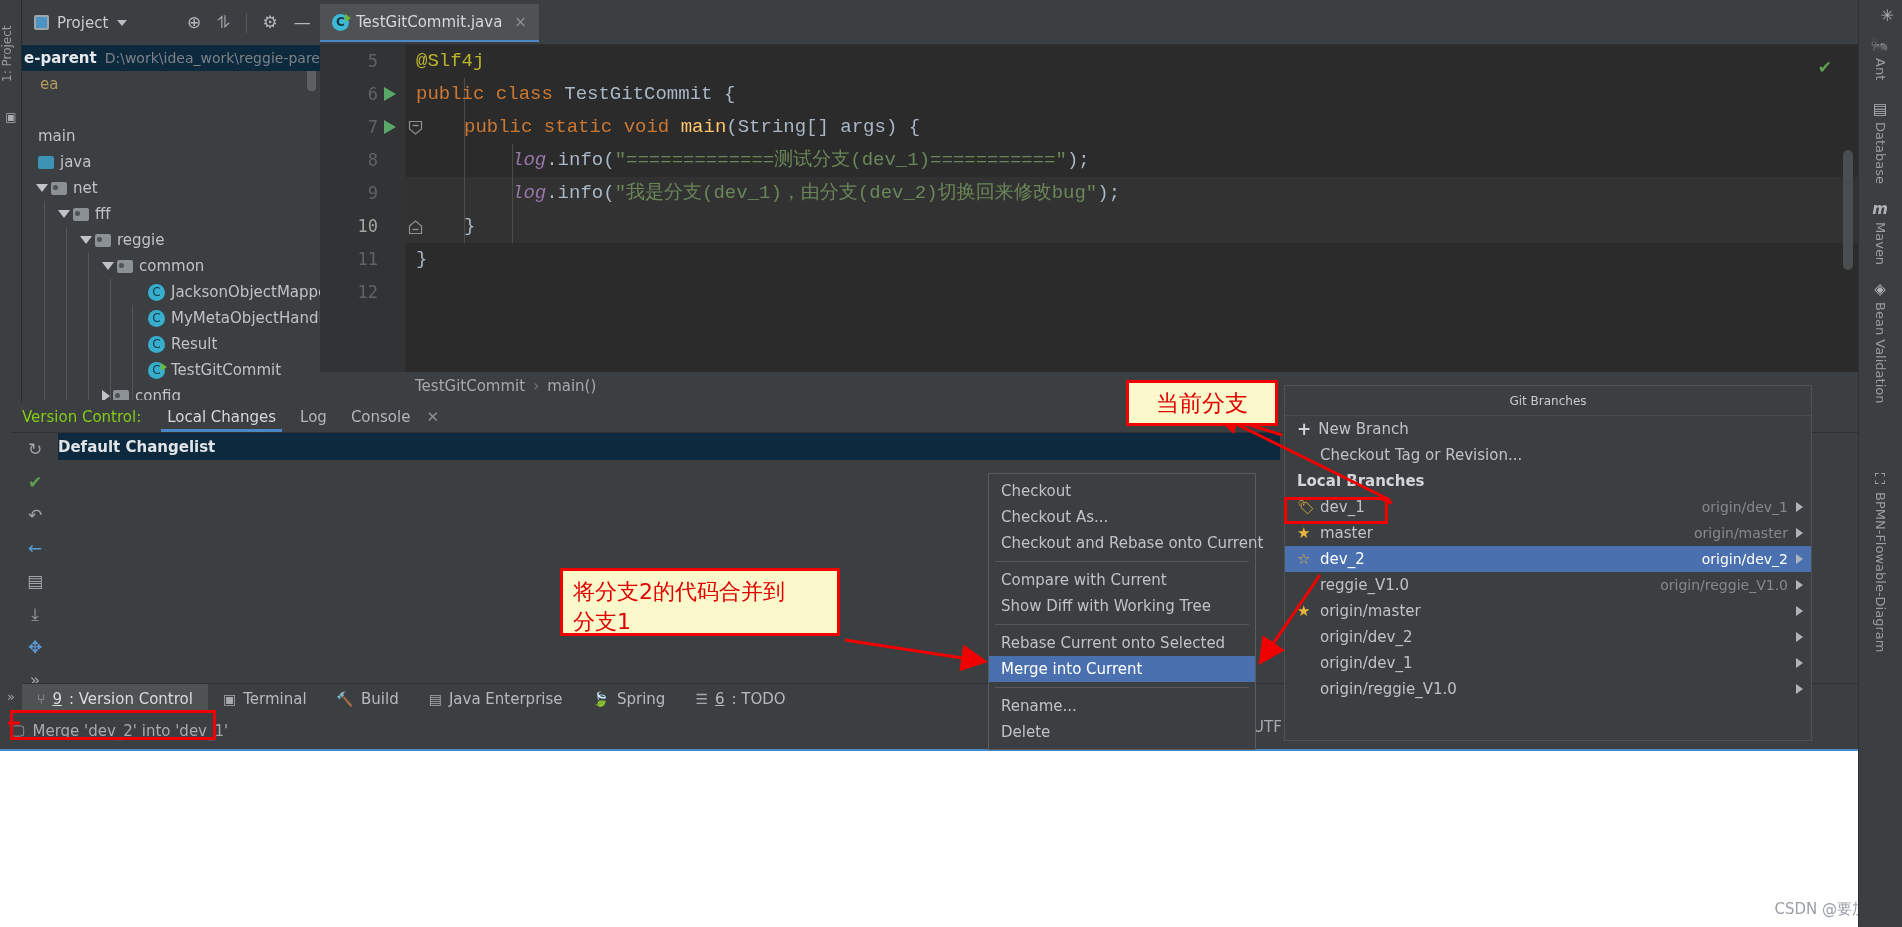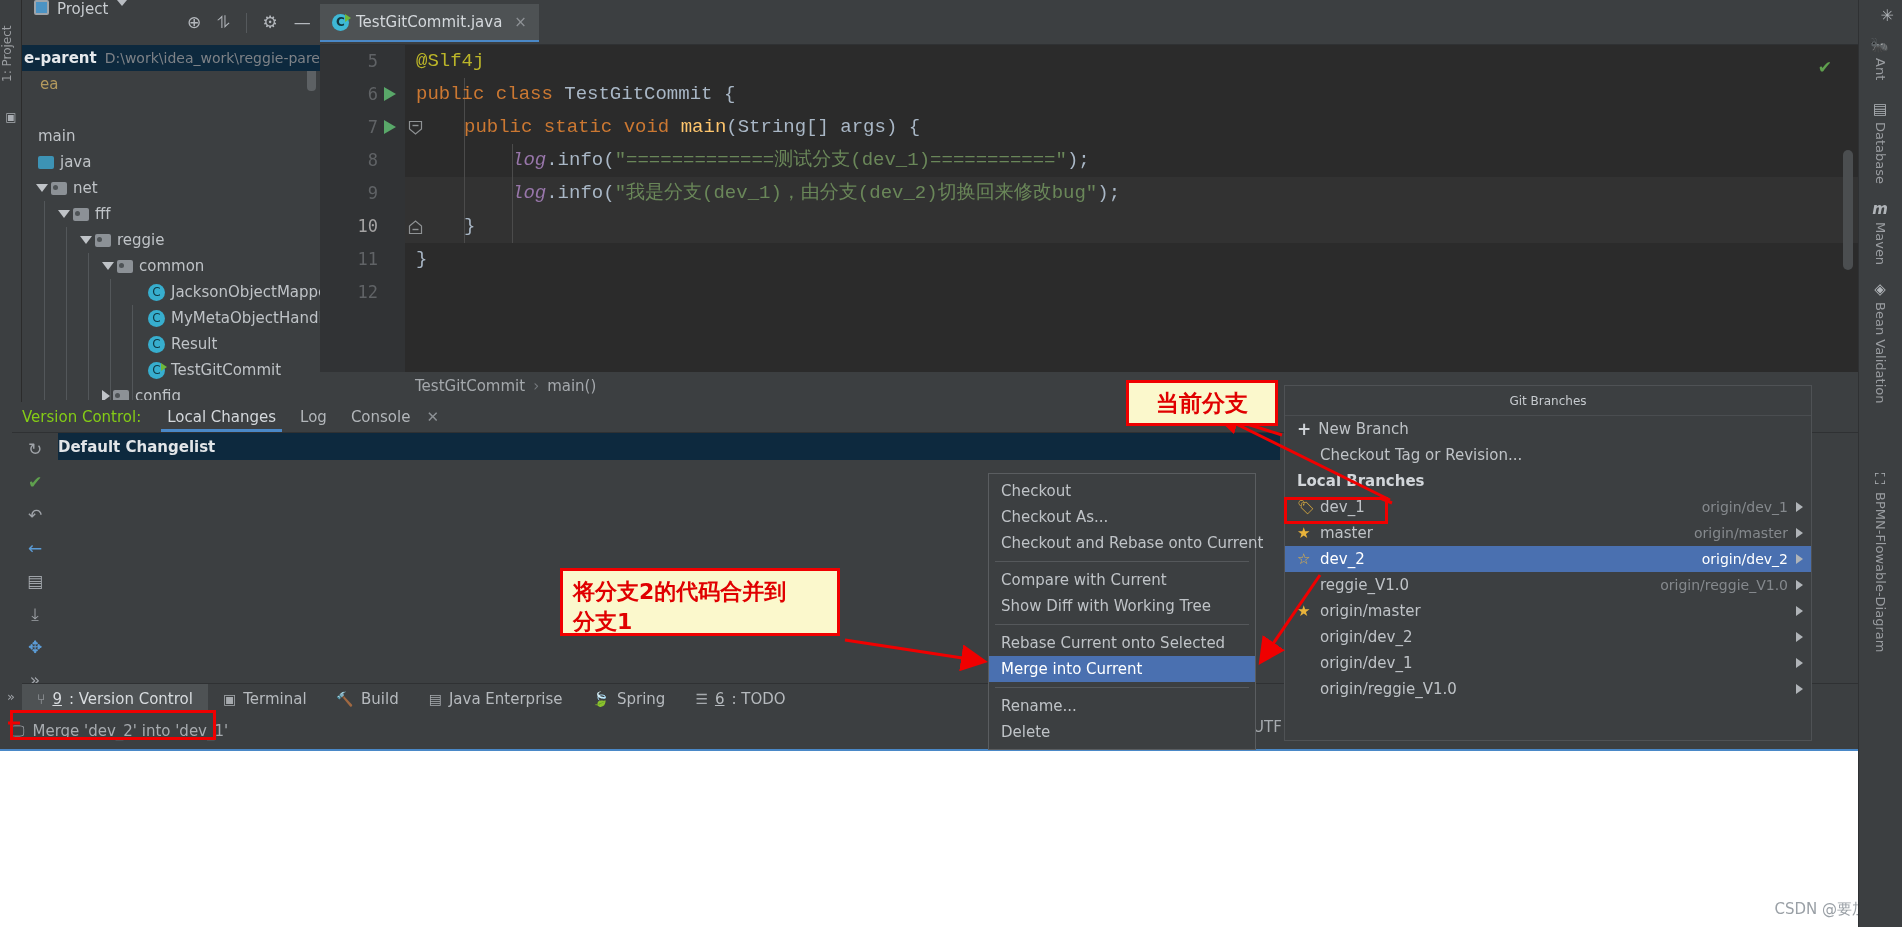--- a/index.html
+++ b/index.html
@@ -27,21 +27,21 @@
     color: #a9adb2; font-size: 12px; line-height: 14px; text-align: center;
   }
 
   
   .topbar {
     position: absolute; left: 22px; top: 0; width: 1858px; height: 45px;
     background: #3c3f41;
   }
   .proj-head {
     position: absolute; left: 0; top: 0; width: 298px; height: 45px;
-    background: #3c3f41; display: flex; align-items: flex-start; padding-left: 12px;
+    background: #3c3f41; display: flex; align-items: center; padding-left: 12px;
   }
   .proj-square {
     width: 15px; height: 15px; border: 2px solid #9fa4a9; border-radius: 2px;
     background: #4b93c4; margin-right: 8px;
   }
   .proj-title { color: #c8ccd0; font-size: 15px; }
   .caret-down {
     width: 0; height: 0; border-left: 5px solid transparent;
     border-right: 5px solid transparent; border-top: 6px solid #b9bdc2;
     margin-left: 9px;
@@ -243,21 +243,21 @@
   }
   .plus-ic { color:#cfd3d7; font-size:17px; margin-right:7px; font-weight:bold;}
   .tag-ic { color: #e0b040; font-size: 14px; margin-right:7px; width:16px;}
   .star-ic { color: #e8b33b; font-size: 15px; margin-right:7px; width:16px;}
   .star-hollow { color: #e8b33b; font-size: 15px; margin-right:7px; width:16px;}
   .spacer-ic { width: 16px; margin-right:7px; }
 
   
   .anno {
     position: absolute; background: #fbf8cc; border: 3px solid #f00000;
-    color: #e00000; font-weight: bold; z-index: 60;
+    color: #e00000; font-weight: normal; z-index: 60;
     font-family: "DejaVu Sans", "Liberation Sans", sans-serif;
     display: flex; align-items: center; padding: 4px 10px;
   }
   .anno.a1 { left: 1126px; top: 380px; width: 152px; height: 46px; font-size: 23px; justify-content:center;}
   .anno.a2 { left: 560px; top: 568px; width: 280px; height: 68px; font-size: 22px; line-height: 1.35; display:block; padding: 6px 10px;}
   .redbox {
     position: absolute; border: 3px solid #f00000; z-index: 55; pointer-events:none;
   }
   .rb-dev1 { left: 1284px; top: 497px; width: 104px; height: 27px; }
   .rb-merge { left: 10px; top: 710px; width: 206px; height: 30px; }

